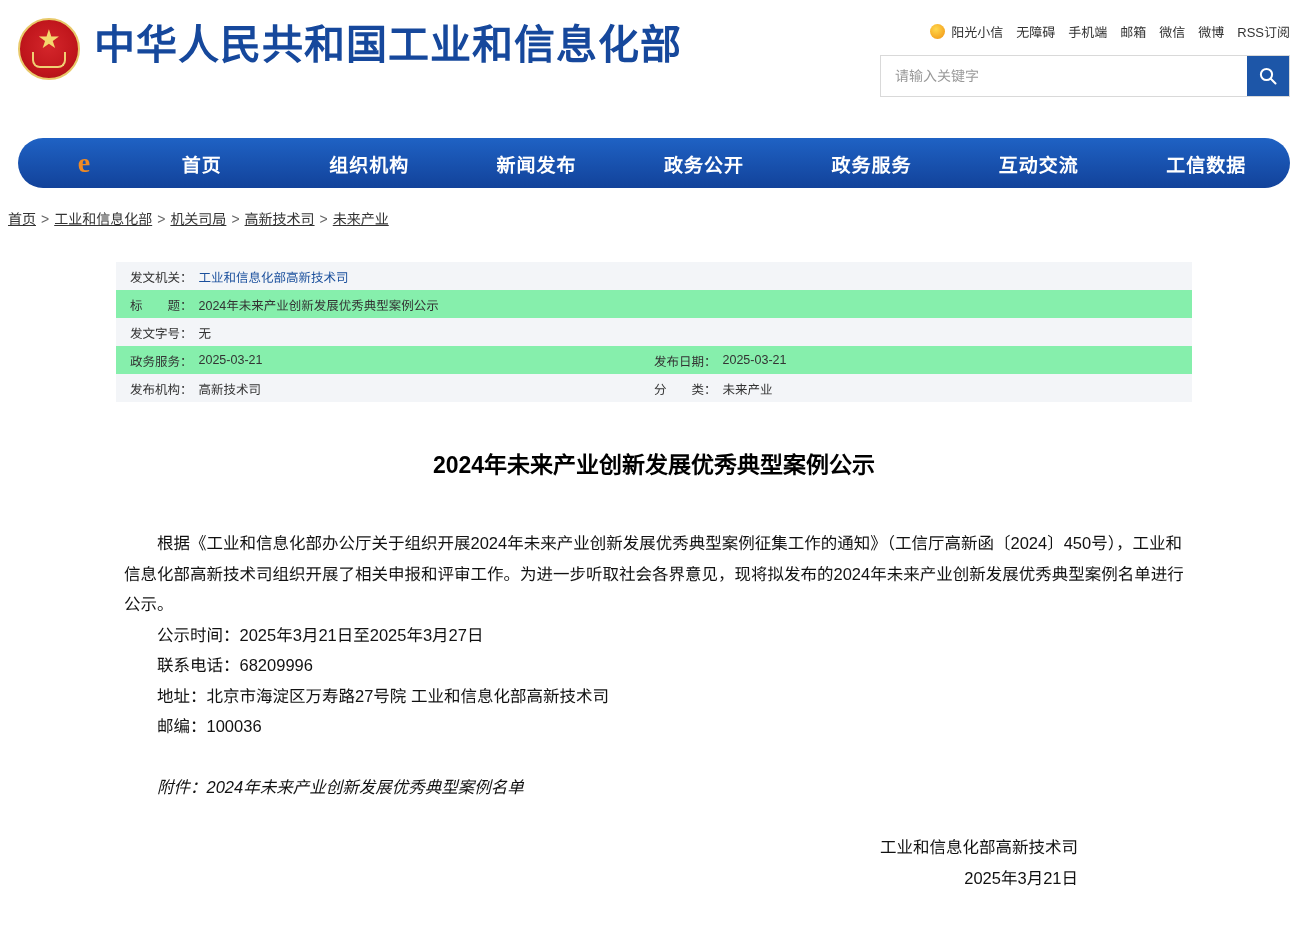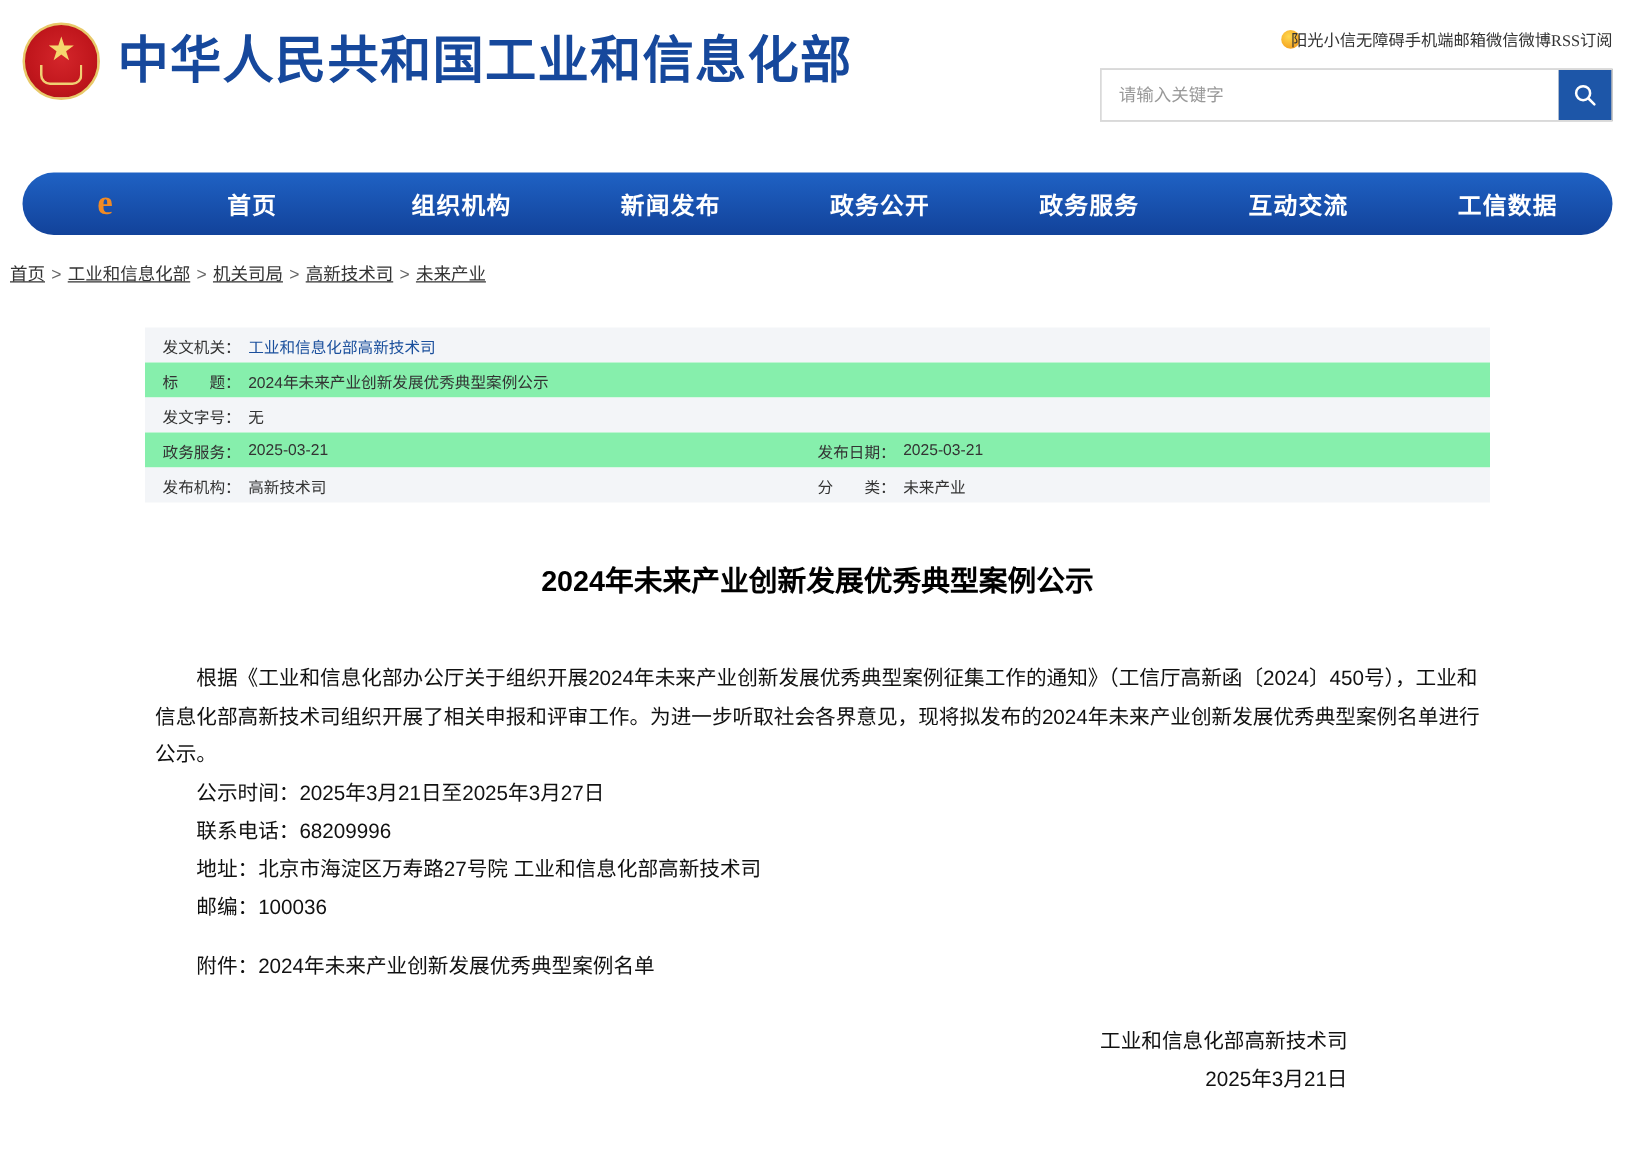--- a/index.html
+++ b/index.html
@@ -47,21 +47,21 @@
   .emblem:after {
     content: "";
     position: absolute;
     left: 12px; right: 12px; bottom: 10px;
     height: 14px;
     border: 2px solid #f0cf73;
     border-top: none;
     border-radius: 0 0 8px 8px;
   }
   .title-cn {
-    font-family: Liberation Sans, sans-serif;
+    font-family: Liberation Mono, monospace;
     font-weight: bold;
     font-size: 41px;
     color: #16489c;
     letter-spacing: 1px;
     line-height: 1.15;
     white-space: nowrap;
     text-align: center;
   }
   .title-en {
     font-family: "Liberation Serif", "DejaVu Serif", serif;
@@ -75,23 +75,23 @@
   .header-right {
     position: absolute;
     right: 18px;
     top: 22px;
     width: 410px;
   }
   .toplinks {
     display: flex;
     align-items: center;
     justify-content: flex-end;
+    gap: 13px;
     font-size: 13px;
     color: #333;
-    font-family: Liberation Serif, serif;
   }
   .toplinks a { color: #333; text-decoration: none; white-space: nowrap; }
   .sun-icon {
     width: 15px; height: 15px;
     border-radius: 50%;
     background: radial-gradient(circle at 40% 35%, #ffd84d 0%, #f5a623 70%, #e08c12 100%);
     display: inline-block;
     margin-right: -7px;
     flex: none;
   }
@@ -316,19 +316,19 @@
 </div>
 
 <h1 class="doc-title">2024年未来产业创新发展优秀典型案例公示</h1>
 
 <div class="doc-body">
   <p class="indent">根据《工业和信息化部办公厅关于组织开展2024年未来产业创新发展优秀典型案例征集工作的通知》（工信厅高新函〔2024〕450号），工业和信息化部高新技术司组织开展了相关申报和评审工作。为进一步听取社会各界意见，现将拟发布的2024年未来产业创新发展优秀典型案例名单进行公示。</p>
   <p class="indent">公示时间：2025年3月21日至2025年3月27日</p>
   <p class="indent">联系电话：68209996</p>
   <p class="indent">地址：北京市海淀区万寿路27号院 工业和信息化部高新技术司</p>
   <p class="indent">邮编：100036</p>
-  <p class="indent" style="margin-top:16px;">附件：2024年未来产业创新发展优秀典型案例名单</p>
+  <p class="indent" style="margin-top:30px;font-style:italic;">附件：2024年未来产业创新发展优秀典型案例名单</p>
 
   <div class="sig">
     <div>工业和信息化部高新技术司</div>
     <div>2025年3月21日</div>
   </div>
 </div>
 
 </body></html>

